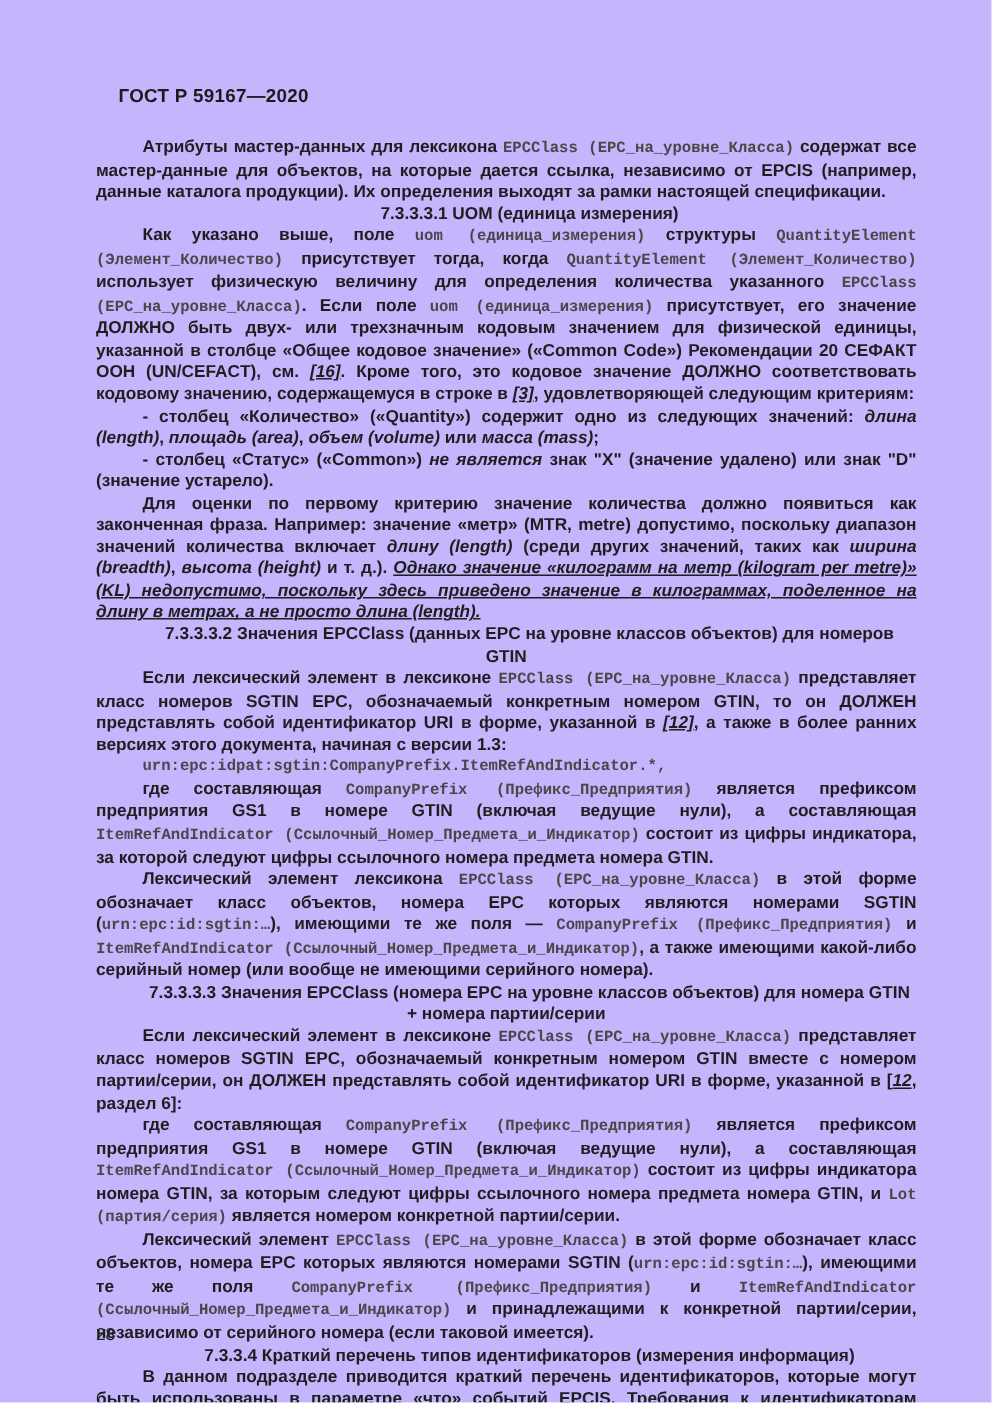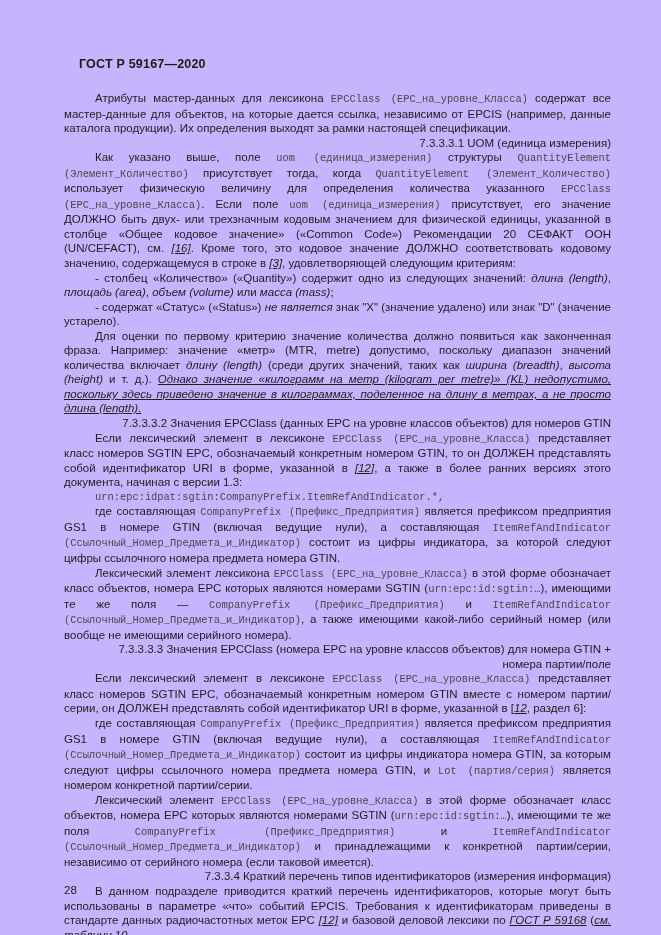--- a/index.html
+++ b/index.html
@@ -16,23 +16,24 @@
     font-size:12.5px; font-weight:bold; letter-spacing:0.2px;
     color:#1b1b1b;
   }
   .content {
     position:absolute; left:64px; top:91px; width:547px;
   }
   .para, .code {
     margin:0;
     font-size:11.5px;
     line-height:14.55px;
+    font-weight:bold;
   }
   .para { text-align:justify; text-indent:31px; }
-  .head { text-align:right; }
+  .head { text-align:center; }
   .code {
     text-align:left; text-indent:31px;
     font-family:"Liberation Mono", monospace;
     font-size:10.6px; color:#454545;
   }
   .run-n { }
   .run-i { font-style:italic;margin-top:35px; }
   .run-iu { font-style:italic; text-decoration:underline; }
   .run-link { font-style:italic; text-decoration:underline; color:#1e1e1e; cursor:pointer; }
   .run-m {
@@ -48,28 +49,28 @@
 <body>
 
 <div class="page">
   <div class="doc-header">ГОСТ Р 59167—2020</div>
 
   <div class="content">
       <p class="para"><span class="run-n">Атрибуты мастер-данных для лексикона </span><span class="run-m">EPCClass (EPC_на_уровне_Класса)</span><span class="run-n"> содержат все мастер-данные для объектов, на которые дается ссылка, независимо от EPCIS (например, данные каталога продукции). Их определения выходят за рамки настоящей спецификации.</span></p>
       <p class="para head"><span class="run-n">7.3.3.3.1 UOM (единица измерения)</span></p>
       <p class="para"><span class="run-n">Как указано выше, поле </span><span class="run-m">uom (единица_измерения)</span><span class="run-n"> структуры </span><span class="run-m">QuantityElement (Элемент_Количество)</span><span class="run-n"> присутствует тогда, когда </span><span class="run-m">QuantityElement (Элемент_Количество)</span><span class="run-n"> использует физическую величину для определения количества указанного </span><span class="run-m">EPCClass (EPC_на_уровне_Класса)</span><span class="run-n">. Если поле </span><span class="run-m">uom (единица_измерения)</span><span class="run-n"> присутствует, его значение ДОЛЖНО быть двух- или трехзначным кодовым значением для физической единицы, указанной в столбце «Общее кодовое значение» («Common Code») Рекомендации 20 СЕФАКТ ООН (UN/CEFACT), см. </span><span class="run-link">[16]</span><span class="run-n">. Кроме того, это кодовое значение ДОЛЖНО соответствовать кодовому значению, содержащемуся в строке в </span><span class="run-link">[3]</span><span class="run-n">, удовлетворяющей следующим критериям:</span></p>
       <p class="para"><span class="run-n">- столбец «Количество» («Quantity») содержит одно из следующих значений: </span><span class="run-i">длина (length)</span><span class="run-n">, </span><span class="run-i">площадь (area)</span><span class="run-n">, </span><span class="run-i">объем (volume)</span><span class="run-n"> или </span><span class="run-i">масса (mass)</span><span class="run-n">;</span></p>
-      <p class="para"><span class="run-n">- содержат «Статус» («Status») </span><span class="run-i">не является</span><span class="run-n"> знак "X" (значение удалено) или знак "D" (значение устарело).</span></p>
+      <p class="para"><span class="run-n">- столбец «Статус» («Common») </span><span class="run-i">не является</span><span class="run-n"> знак "X" (значение удалено) или знак "D" (значение устарело).</span></p>
       <p class="para"><span class="run-n">Для оценки по первому критерию значение количества должно появиться как законченная фраза. Например: значение «метр» (MTR, metre) допустимо, поскольку диапазон значений количества включает </span><span class="run-i">длину (length)</span><span class="run-n"> (среди других значений, таких как </span><span class="run-i">ширина (breadth)</span><span class="run-n">, </span><span class="run-i">высота (height)</span><span class="run-n"> и т. д.). </span><span class="run-iu">Однако значение «килограмм на метр (kilogram per metre)» (KL) недопустимо, поскольку здесь приведено значение в килограммах, поделенное на длину в метрах, а не просто длина (length).</span></p>
       <p class="para head"><span class="run-n">7.3.3.3.2 Значения EPCClass (данных EPC на уровне классов объектов) для номеров GTIN</span></p>
       <p class="para"><span class="run-n">Если лексический элемент в лексиконе </span><span class="run-m">EPCClass (EPC_на_уровне_Класса)</span><span class="run-n"> представляет класс номеров SGTIN EPC, обозначаемый конкретным номером GTIN, то он ДОЛЖЕН представлять собой идентификатор URI в форме, указанной в </span><span class="run-link">[12]</span><span class="run-n">, а также в более ранних версиях этого документа, начиная с версии 1.3:</span></p>
       <p class="code"><span class="run-m">urn:epc:idpat:sgtin:CompanyPrefix.ItemRefAndIndicator.*,</span></p>
       <p class="para"><span class="run-n">где составляющая </span><span class="run-m">CompanyPrefix (Префикс_Предприятия)</span><span class="run-n"> является префиксом предприятия GS1 в номере GTIN (включая ведущие нули), а составляющая </span><span class="run-m">ItemRefAndIndicator (Ссылочный_Номер_Предмета_и_Индикатор)</span><span class="run-n"> состоит из цифры индикатора, за которой следуют цифры ссылочного номера предмета номера GTIN.</span></p>
       <p class="para"><span class="run-n">Лексический элемент лексикона </span><span class="run-m">EPCClass (EPC_на_уровне_Класса)</span><span class="run-n"> в этой форме обозначает класс объектов, номера EPC которых являются номерами SGTIN (</span><span class="run-m">urn:epc:id:sgtin:…</span><span class="run-n">), имеющими те же поля — </span><span class="run-m">CompanyPrefix (Префикс_Предприятия)</span><span class="run-n"> и </span><span class="run-m">ItemRefAndIndicator (Ссылочный_Номер_Предмета_и_Индикатор)</span><span class="run-n">, а также имеющими какой-либо серийный номер (или вообще не имеющими серийного номера).</span></p>
-      <p class="para head"><span class="run-n">7.3.3.3.3 Значения EPCClass (номера EPC на уровне классов объектов) для номера GTIN + номера партии/поле</span></p>
+      <p class="para head"><span class="run-n">7.3.3.3.3 Значения EPCClass (номера EPC на уровне классов объектов) для номера GTIN + номера партии/серии</span></p>
       <p class="para"><span class="run-n">Если лексический элемент в лексиконе </span><span class="run-m">EPCClass (EPC_на_уровне_Класса)</span><span class="run-n"> представляет класс номеров SGTIN EPC, обозначаемый конкретным номером GTIN вместе с номером партии/серии, он ДОЛЖЕН представлять собой идентификатор URI в форме, указанной в [</span><span class="run-link">12</span><span class="run-n">, раздел 6]:</span></p>
       <p class="para"><span class="run-n">где составляющая </span><span class="run-m">CompanyPrefix (Префикс_Предприятия)</span><span class="run-n"> является префиксом предприятия GS1 в номере GTIN (включая ведущие нули), а составляющая </span><span class="run-m">ItemRefAndIndicator (Ссылочный_Номер_Предмета_и_Индикатор)</span><span class="run-n"> состоит из цифры индикатора номера GTIN, за которым следуют цифры ссылочного номера предмета номера GTIN, и </span><span class="run-m">Lot (партия/серия)</span><span class="run-n"> является номером конкретной партии/серии.</span></p>
       <p class="para"><span class="run-n">Лексический элемент </span><span class="run-m">EPCClass (EPC_на_уровне_Класса)</span><span class="run-n"> в этой форме обозначает класс объектов, номера EPC которых являются номерами SGTIN (</span><span class="run-m">urn:epc:id:sgtin:…</span><span class="run-n">), имеющими те же поля </span><span class="run-m">CompanyPrefix (Префикс_Предприятия)</span><span class="run-n"> и </span><span class="run-m">ItemRefAndIndicator (Ссылочный_Номер_Предмета_и_Индикатор)</span><span class="run-n"> и принадлежащими к конкретной партии/серии, независимо от серийного номера (если таковой имеется).</span></p>
       <p class="para head"><span class="run-n">7.3.3.4 Краткий перечень типов идентификаторов (измерения информация)</span></p>
       <p class="para"><span class="run-n">В данном подразделе приводится краткий перечень идентификаторов, которые могут быть использованы в параметре «что» событий EPCIS. Требования к идентификаторам приведены в стандарте данных радиочастотных меток EPC </span><span class="run-link">[12]</span><span class="run-n"> и базовой деловой лексики по </span><span class="run-link">ГОСТ Р 59168</span><span class="run-n"> (</span><span class="run-link">см. таблицу 10</span></p>
     </div>
 
   <div class="page-number">28</div>
 </div>
 

